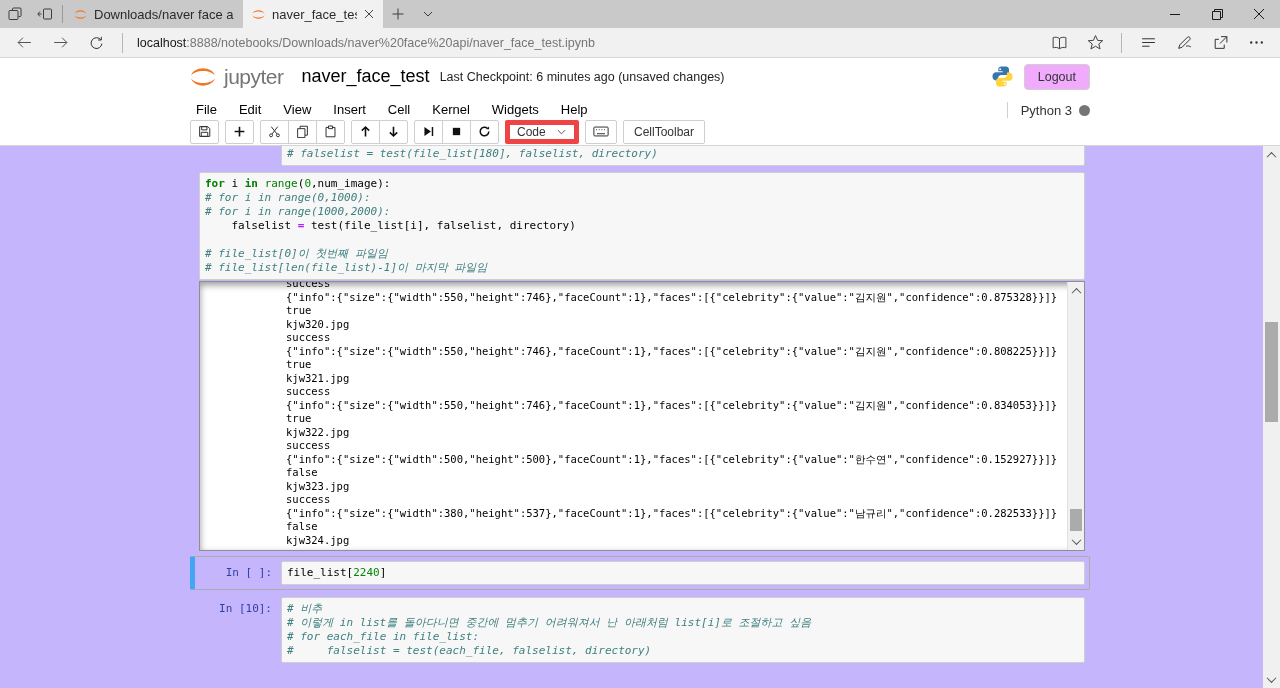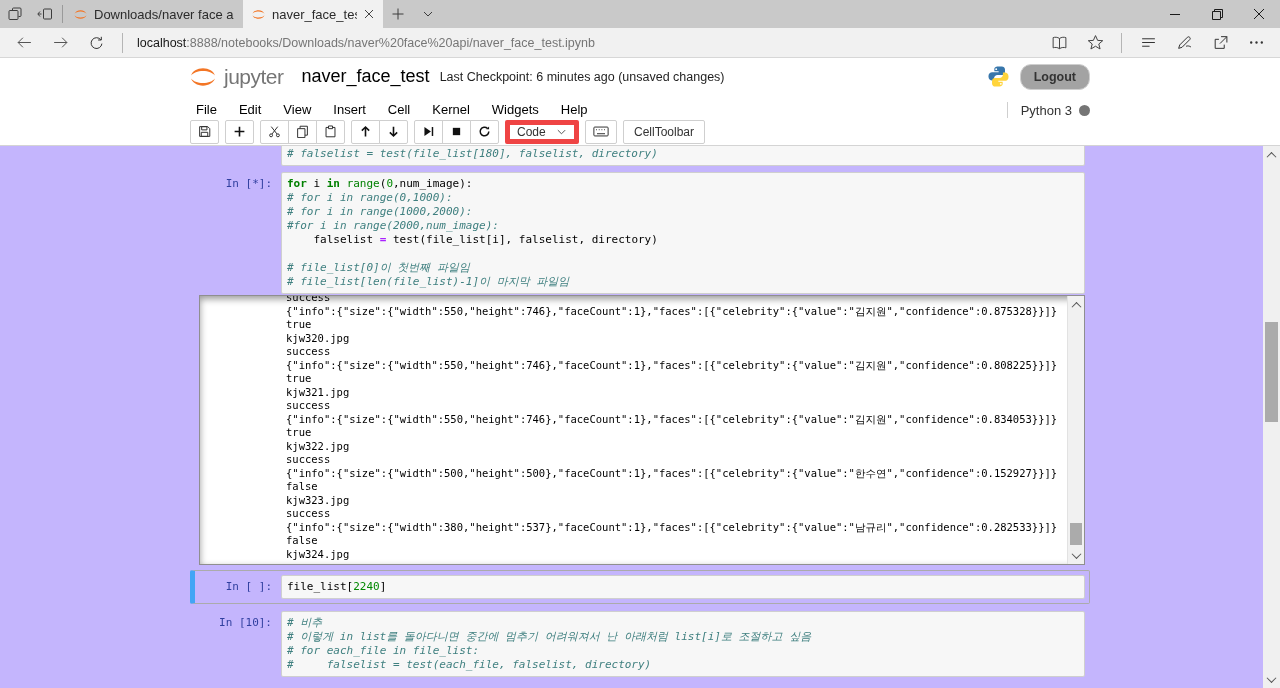--- a/index.html
+++ b/index.html
@@ -34,22 +34,22 @@
 
   
   :root { --cw: 900px; }
   #jrow1 { height:37px; background:#fff; }
   #jrow1 .inner { width:var(--cw); margin:0 auto; height:100%; display:flex; align-items:center; }
   #logowrap { display:flex; align-items:center; gap:8px; }
   #logotext { font-size:21px; color:#757575; letter-spacing:-0.5px; }
   #nbtitle { margin-left:18px; font-size:18px; color:#000; }
   #checkpoint { margin-left:10px; font-size:12.5px; color:#1f1f1f; }
   .hright { margin-left:auto; display:flex; align-items:center; gap:10px; }
-  #logout { font-size:12.5px; color:#333; background:#a3a3a3; border:1px solid #cfcfcf;
-    border-radius:11px; padding:5px 13px;font-weight:bold; }
+  #logout { font-size:12.5px; color:#333; background:#f0abfc; border:1px solid #cfcfcf;
+    border-radius:4px; padding:5px 13px; }
 
   #jrow2 { height:23px; }
   #jrow2 .inner { width:var(--cw); margin:0 auto; height:100%; display:flex; align-items:flex-end; }
   .mitem { font-size:13px; color:#000; padding:0 11px; }
   .mitem:first-child { padding-left:6px; }
   #kernelind { margin-left:auto; display:flex; align-items:center;
     border-left:1px solid #cfcfcf; padding-left:13px; height:16px; }
   #kernelname { font-size:13px; color:#333; }
   .kdot { width:11px; height:11px; border-radius:50%; background:#757575; margin-left:7px; }
 
@@ -363,26 +363,24 @@
       <div class="cell cell0">
         <div class="crow">
           <div class="prompt"></div>
           <div class="ibox">
             <div class="cm-line"><span class="c-com"># falselist = test(file_list[180], falselist, directory)</span></div>
           </div>
         </div>
       </div>
       <div class="cell cell1">
         <div class="crow">
-          <div class="prompt">In [*]:</div>
           <div class="ibox">
             <div class="cm-line"><span class="c-kw">for</span><span> i </span><span class="c-kw">in</span><span> </span><span class="c-bi">range</span><span>(</span><span class="c-num">0</span><span>,num_image):</span></div>
             <div class="cm-line"><span class="c-com"># for i in range(0,1000):</span></div>
             <div class="cm-line"><span class="c-com"># for i in range(1000,2000):</span></div>
-            <div class="cm-line"><span class="c-com">#for i in range(2000,num_image):</span></div>
             <div class="cm-line"><span>    falselist </span><span class="c-op">=</span><span> test(file_list[i], falselist, directory)</span></div>
             <div class="cm-line"><span></span></div>
             <div class="cm-line"><span class="c-com"># file_list[0]이 첫번째 파일임</span></div>
             <div class="cm-line"><span class="c-com"># file_list[len(file_list)-1]이 마지막 파일임</span></div>
           </div>
         </div>
         <div class="outbox">
           <pre>success
 {"info":{"size":{"width":550,"height":746},"faceCount":1},"faces":[{"celebrity":{"value":"김지원","confidence":0.875328}}]}
 true

